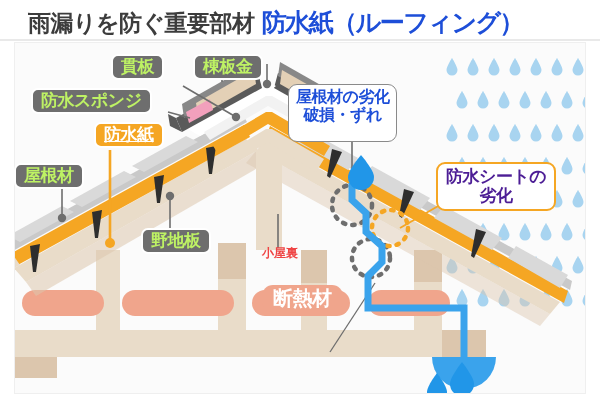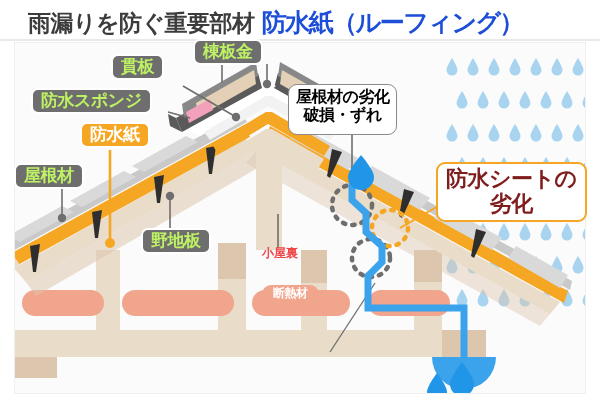--- a/index.html
+++ b/index.html
@@ -20,25 +20,25 @@
   .svg-layer{position:absolute;left:0;top:0;width:600px;height:405px;overflow:visible;}
 
   
   .lbl{position:absolute;display:flex;align-items:center;justify-content:center;
        box-sizing:border-box;white-space:nowrap;font-weight:bold;line-height:1.12;text-align:center;}
   .lbl-gray{background:#6e6e6e;color:#bef264;border:2.5px solid #ffffff;border-radius:7px;
             font-size:17px;padding:1px 8px 2px;letter-spacing:-0.5px;}
   .lbl-orange{background:#f5a623;color:#ffffff;border:2.5px solid #ffffff;border-radius:7px;
               font-size:17px;padding:1px 8px 2px;letter-spacing:-0.5px;}
   .lbl-salmon{background:#f0a58c;color:#ffffff;border:none;border-radius:11px;
-              font-size:12px;padding:2px 11px 3px;letter-spacing:-0.5px;}
-  .box-gray{background:#ffffff;color:#000000;border:1.8px solid #8a8a8a;border-radius:9px;
-            font-size:16px;padding:3px 7px 10px;letter-spacing:-0.5px;}
-  .box-orange{background:#ffffff;color:#7f1d1d;border:2px solid #f5a623;border-radius:9px;
-              font-size:22px;padding:3px 8px 4px;letter-spacing:-0.5px;}
+              font-size:20px;padding:2px 11px 3px;letter-spacing:-0.5px;}
+  .box-gray{background:#ffffff;color:#1d4ed8;border:1.8px solid #8a8a8a;border-radius:9px;
+            font-size:16px;padding:3px 7px 17px;letter-spacing:-0.5px;}
+  .box-orange{background:#ffffff;color:#4c1d95;border:2px solid #f5a623;border-radius:9px;
+              font-size:17px;padding:3px 8px 4px;letter-spacing:-0.5px;}
   .plain-gray{color:#ef4444;font-size:12px;font-weight:bold;letter-spacing:0px;background:none;}
   .plain-blue{color:#2196e8;font-size:19px;font-weight:bold;letter-spacing:-0.5px;background:none;}
   .stack{display:flex;flex-direction:column;align-items:center;}
 </style>
 </head>
 <body>
 
 <div id="stage">
 
   <div class="header">
@@ -279,23 +279,23 @@
       </g>
       <g>
         <path d="M437,373 C437,373 427,386 427,392 a10,10 0 0 0 20,0 C447,386 437,373 437,373 Z" fill="#2196e8"></path>
       </g>
     </g>
   </svg>
 
   <div class="frame-line"></div>
 
   <div class="lbl lbl-gray" style="left:111px;top:54px;">貫板</div>
-  <div class="lbl lbl-gray" style="left:193px;top:39px;">棟板金</div>
+  <div class="lbl lbl-gray" style="left:193px;top:54px;">棟板金</div>
   <div class="lbl lbl-gray" style="left:31px;top:88px;">防水スポンジ</div>
-  <div class="lbl lbl-orange" style="left:80px;top:122px;">防水紙</div>
+  <div class="lbl lbl-orange" style="left:94px;top:122px;text-decoration:underline;">防水紙</div>
   <div class="lbl lbl-gray" style="left:141px;top:228px;">野地板</div>
   <div class="lbl lbl-gray" style="left:14px;top:163px;">屋根材</div>
   <div class="lbl plain-gray" style="left:262px;top:247px;">小屋裏</div>
   <div class="lbl lbl-salmon" style="left:262px;top:285px;">断熱材</div>
 
   <div class="lbl box-gray stack" style="left:288px;top:84px;">
     <span>屋根材の劣化</span>
     <span>破損・ずれ</span>
   </div>
 

